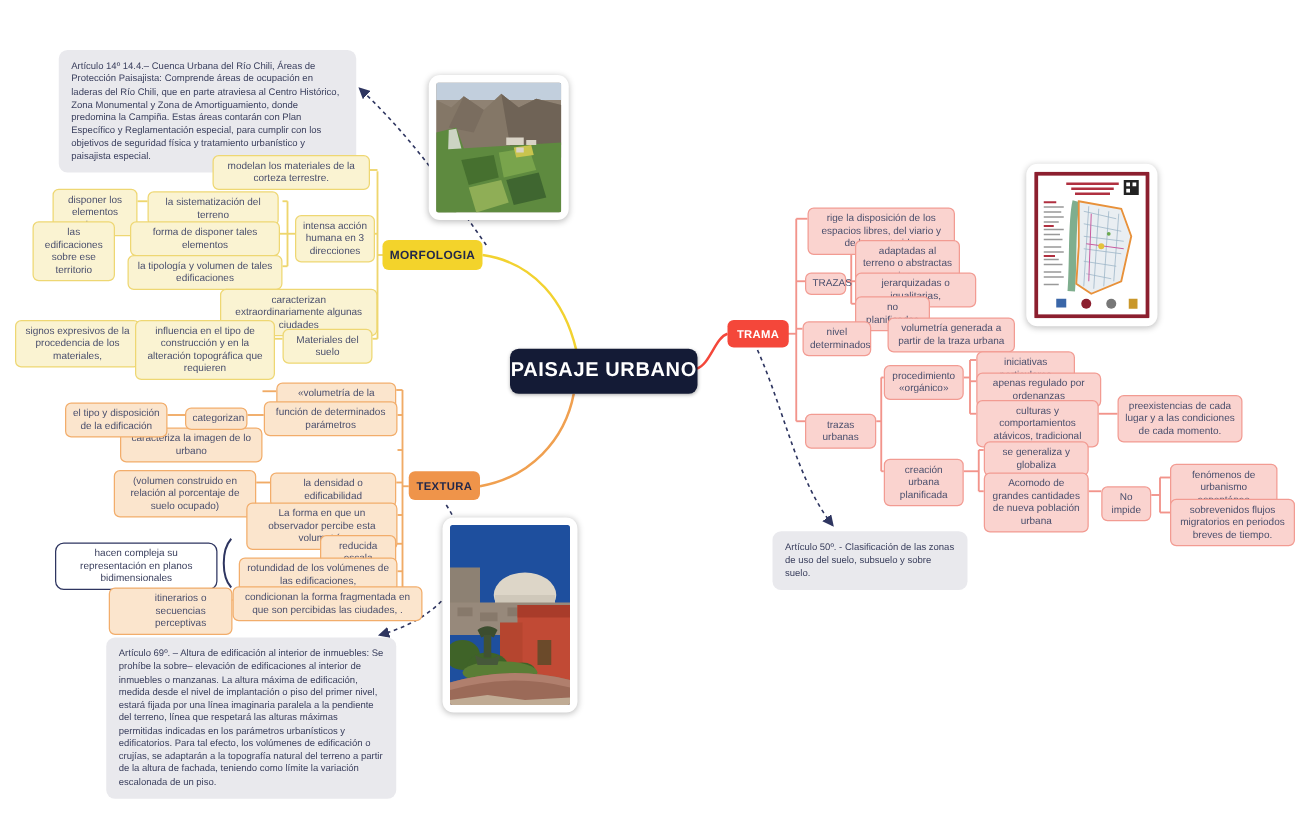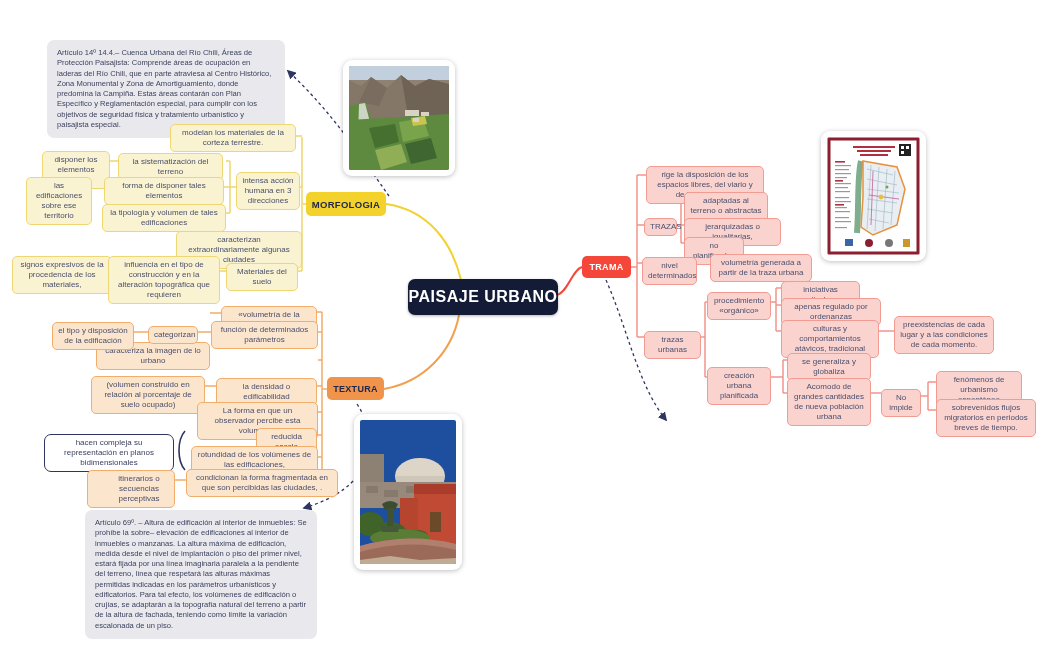--- a/index.html
+++ b/index.html
@@ -114,20 +114,21 @@
 
     <g stroke="#2e3560" stroke-width="1.3" fill="none" stroke-dasharray="3 3">
       <path d="M 389 196 C 362 158, 332 112, 288 71" marker-end="url(#arr)"></path>
       <path d="M 357 404 C 382 442, 372 488, 304 508" marker-end="url(#arr)"></path>
       <path d="M 606 280 C 628 330, 638 385, 666 420" marker-end="url(#arr)"></path>
     </g>
   </svg>
 
   <div class="note" style="left:47px;top:40px;width:238px;">Artículo 14º 14.4.– Cuenca Urbana del Río Chili, Áreas de Protección Paisajista: Comprende áreas de ocupación en laderas del Río Chili, que en parte atraviesa al Centro Histórico, Zona Monumental y Zona de Amortiguamiento, donde predomina la Campiña. Estas áreas contarán con Plan Específico y Reglamentación especial, para cumplir con los objetivos de seguridad física y tratamiento urbanístico y paisajista especial.</div>
   <div class="note" style="left:85px;top:510px;width:232px;">Artículo 69º. – Altura de edificación al interior de inmuebles: Se prohíbe la sobre– elevación de edificaciones al interior de inmuebles o manzanas. La altura máxima de edificación, medida desde el nivel de implantación o piso del primer nivel, estará fijada por una línea imaginaria paralela a la pendiente del terreno, línea que respetará las alturas máximas permitidas indicadas en los parámetros urbanísticos y edificatorios. Para tal efecto, los volúmenes de edificación o crujías, se adaptarán a la topografía natural del terreno a partir de la altura de fachada, teniendo como límite la variación escalonada de un piso.</div>
+  <div class="note" style="left:618px;top:425px;width:156px;">Artículo 50º. - Clasificación de las zonas de uso del suelo, subsuelo y sobre suelo.</div>
 
   <div class="title-box" style="left:408px;top:279px;width:150px;height:36px;">PAISAJE URBANO</div>
   <div class="lbl" style="left:306px;top:192px;width:80px;height:24px;background:#f3d32b;font-size:9.5px;">MORFOLOGIA</div>
   <div class="lbl" style="left:327px;top:377px;width:57px;height:23px;background:#ef944a;font-size:9px;">TEXTURA</div>
   <div class="lbl" style="left:582px;top:256px;width:49px;height:22px;background:#f4473a;color:#fff;font-size:9px;">TRAMA</div>
 
   <div class="nd c-y" style="left:170px;top:124px;width:126px;">modelan los materiales de la corteza terrestre.</div>
   <div class="nd c-y" style="left:42px;top:151px;width:68px;">disponer los elementos urbanos</div>
   <div class="nd c-y" style="left:118px;top:153px;width:105px;">la sistematización del terreno</div>
   <div class="nd c-y" style="left:26px;top:177px;width:66px;">las edificaciones sobre ese territorio</div>
@@ -143,21 +144,21 @@
   <div class="nd c-p" style="left:221px;top:306px;width:96px;">«volumetría de la trama»</div>
   <div class="nd c-p" style="left:52px;top:322px;width:82px;">el tipo y disposición de la edificación</div>
   <div class="nd c-p" style="left:148px;top:326px;width:50px;">categorizan</div>
   <div class="nd c-p" style="left:211px;top:321px;width:107px;">función de determinados parámetros</div>
   <div class="nd c-p" style="left:91px;top:376px;width:114px;">(volumen construido en relación al porcentaje de suelo ocupado)</div>
   <div class="nd c-p" style="left:216px;top:378px;width:101px;">la densidad o edificabilidad</div>
   <div class="nd c-p" style="left:197px;top:402px;width:121px;">La forma en que un observador percibe esta volumetría</div>
   <div class="nd c-p" style="left:256px;top:428px;width:61px;">reducida escala</div>
   <div class="nd c-w" style="left:44px;top:434px;width:130px;">hacen compleja su representación en planos bidimensionales</div>
   <div class="nd c-p" style="left:191px;top:446px;width:127px;">rotundidad de los volúmenes de las edificaciones,</div>
-  <div class="nd c-p" style="left:87px;top:470px;width:88px;padding-left:21px;">itinerarios o secuencias perceptivas</div>
+  <div class="nd c-p" style="left:87px;top:470px;width:99px;padding-left:21px;">itinerarios o secuencias perceptivas</div>
   <div class="nd c-p" style="left:186px;top:469px;width:152px;">condicionan la forma fragmentada en que son percibidas las ciudades, .</div>
 
   <div class="nd c-r" style="left:646px;top:166px;width:118px;">rige la disposición de los espacios libres, del viario y de lo construido.</div>
   <div class="nd c-r" style="left:644px;top:218px;width:33px;">TRAZAS</div>
   <div class="nd c-r" style="left:684px;top:192px;width:84px;">adaptadas al terreno o abstractas ajenas</div>
   <div class="nd c-r" style="left:684px;top:218px;width:97px;">jerarquizadas o igualitarias,</div>
   <div class="nd c-r" style="left:684px;top:237px;width:60px;">no planificadas</div>
   <div class="nd c-r" style="left:642px;top:257px;width:55px;">nivel determinados</div>
   <div class="nd c-r" style="left:710px;top:254px;width:102px;">volumetría generada a partir de la traza urbana</div>
   <div class="nd c-r" style="left:644px;top:331px;width:57px;">trazas urbanas</div>

